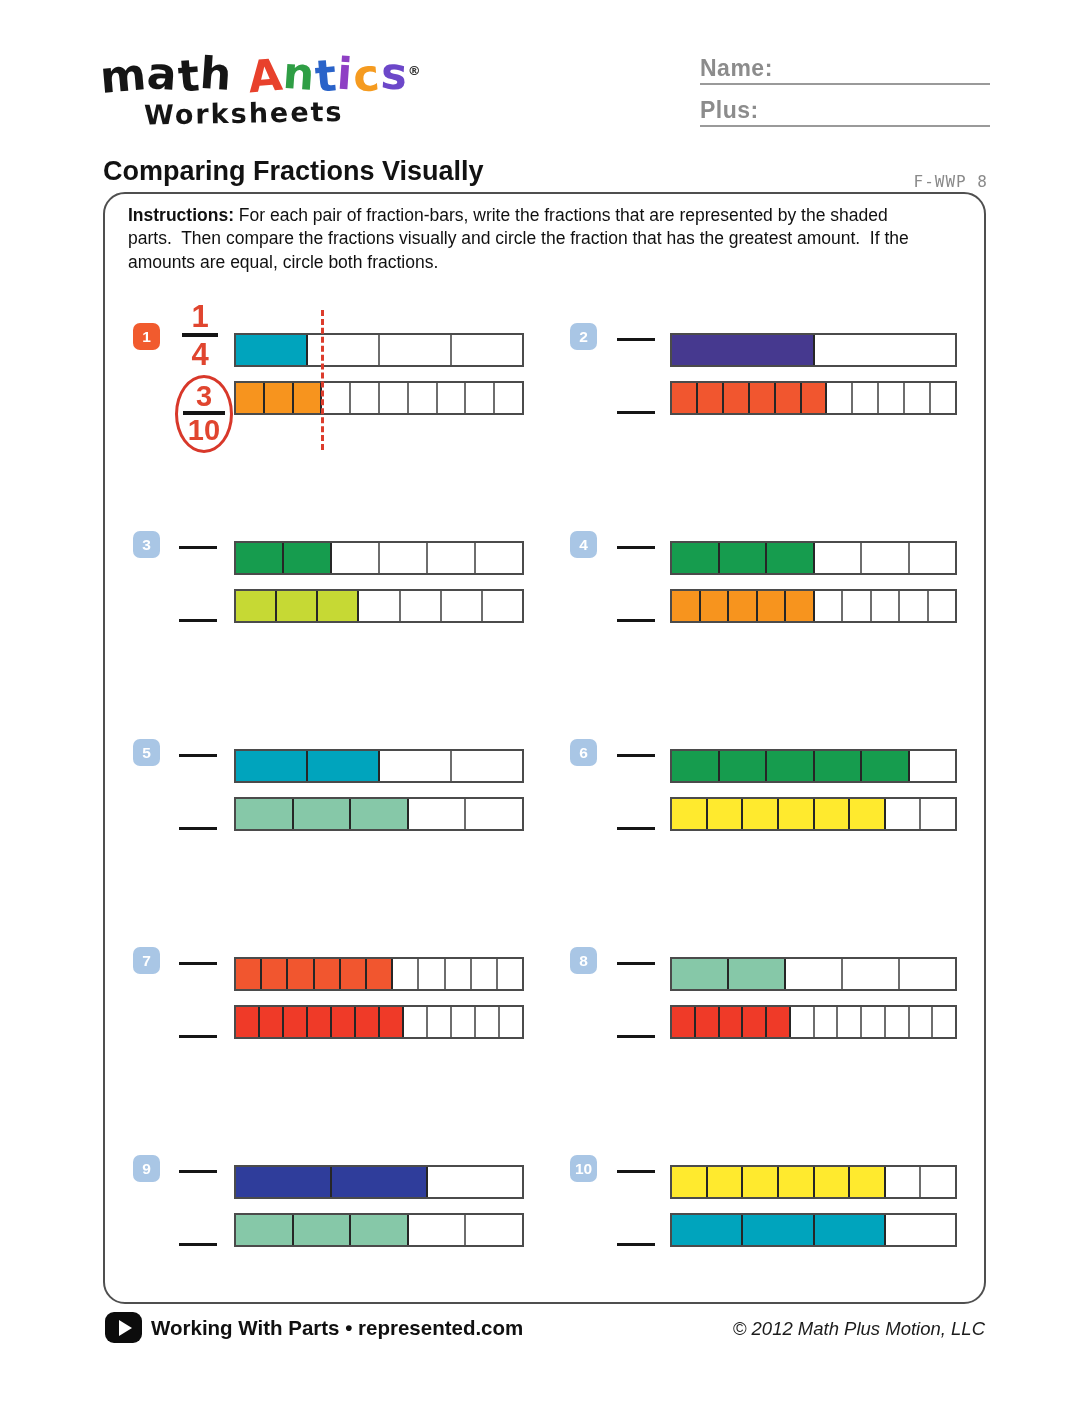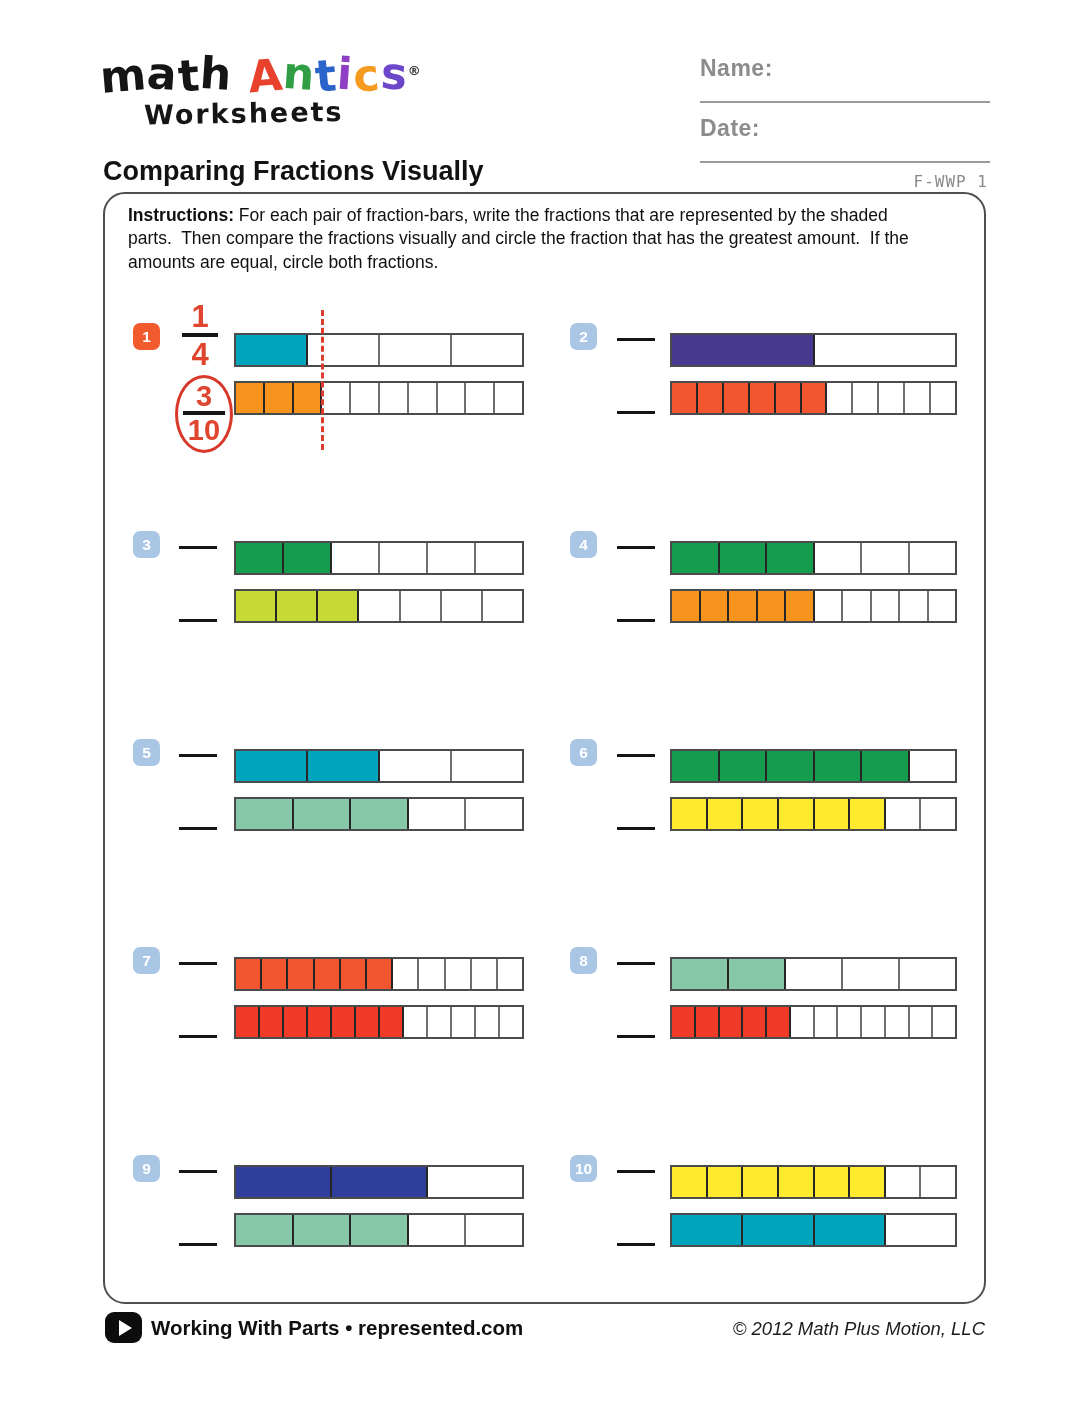--- a/index.html
+++ b/index.html
@@ -14,21 +14,21 @@
   .logo-line{font-size:44px;font-weight:bold;letter-spacing:1px;color:#151515;font-family:"DejaVu Sans",sans-serif;}
   .logo-letter{display:inline-block;}
   .logo-letter:nth-child(odd){transform:rotate(-5deg);}
   .logo-letter:nth-child(even){transform:rotate(4deg) translateY(-2px);}
   .logo-word2{margin-left:16px;}
   .reg{font-size:13px;vertical-align:super;color:#333;}
   .logo-sub{margin-left:44px;margin-top:-4px;font-size:27px;font-weight:bold;letter-spacing:2px;color:#151515;font-family:"DejaVu Sans",sans-serif;transform:rotate(-1deg);}
 
   
   .fields{position:absolute;left:700px;top:55px;width:290px;}
-  .field{border-bottom:2px solid #9a9a9a;margin-bottom:12px;padding-bottom:19px;}
+  .field{border-bottom:2px solid #9a9a9a;margin-bottom:12px;padding-bottom:1px;}
   .field-label{font-size:23px;font-weight:bold;color:#8c8c8c;letter-spacing:0.5px;}
 
   
   .title{position:absolute;left:103px;top:156px;font-size:27px;font-weight:800;color:#121212;text-align:right;}
   .code{position:absolute;right:100px;top:172px;font-family:"DejaVu Sans Mono",monospace;font-size:16px;color:#8a8a8a;letter-spacing:1px;}
 
   
   .container{position:absolute;left:103px;top:192px;width:879px;height:1108px;border:2.5px solid #4f4f4f;border-radius:22px;background:#fff;}
 
   .instructions{position:absolute;left:128px;top:204px;width:790px;font-size:17.5px;line-height:1.33;color:#101010;white-space:pre-wrap;}
@@ -66,26 +66,26 @@
 <div class="logo">
   <div class="logo-line"><span><span class="logo-letter" style="color: rgb(21, 21, 21);">m</span><span class="logo-letter" style="color: rgb(21, 21, 21);">a</span><span class="logo-letter" style="color: rgb(21, 21, 21);">t</span><span class="logo-letter" style="color: rgb(21, 21, 21);">h</span></span><span class="logo-word2"><span class="logo-letter" style="color: rgb(232, 65, 44);">A</span><span class="logo-letter" style="color: rgb(47, 158, 69);">n</span><span class="logo-letter" style="color: rgb(42, 99, 201);">t</span><span class="logo-letter" style="color: rgb(142, 63, 196);">i</span><span class="logo-letter" style="color: rgb(245, 155, 32);">c</span><span class="logo-letter" style="color: rgb(108, 71, 201);">s</span></span><span class="reg">®</span></div>
   <div class="logo-sub">Worksheets</div>
 </div>
 
 <div class="fields">
   <div class="field">
     <span class="field-label">Name:</span>
   </div>
   <div class="field">
-    <span class="field-label">Date:</span>
+    <span class="field-label">Plus:</span>
   </div>
 </div>
 
 <div class="title">Comparing Fractions Visually</div>
-<div class="code">F-WWP 1</div>
+<div class="code">F-WWP 8</div>
 
 <div class="container"></div>
 
 <div class="instructions"><b>Instructions:</b><span> For each pair of fraction-bars, write the fractions that are represented by the shaded parts.  Then compare the fractions visually and circle the fraction that has the greatest amount.  If the amounts are equal, circle both fractions.</span></div>
 
 <div>
     <div class="badge abs" style="left: 133px; top: 323px; background: rgb(241, 91, 46);">1</div>
     <div class="handfrac abs" style="left: 176px; top: 302px; color: rgb(224, 69, 47);">
       <div class="hf-num">1</div>
       <div class="hf-bar"></div>

